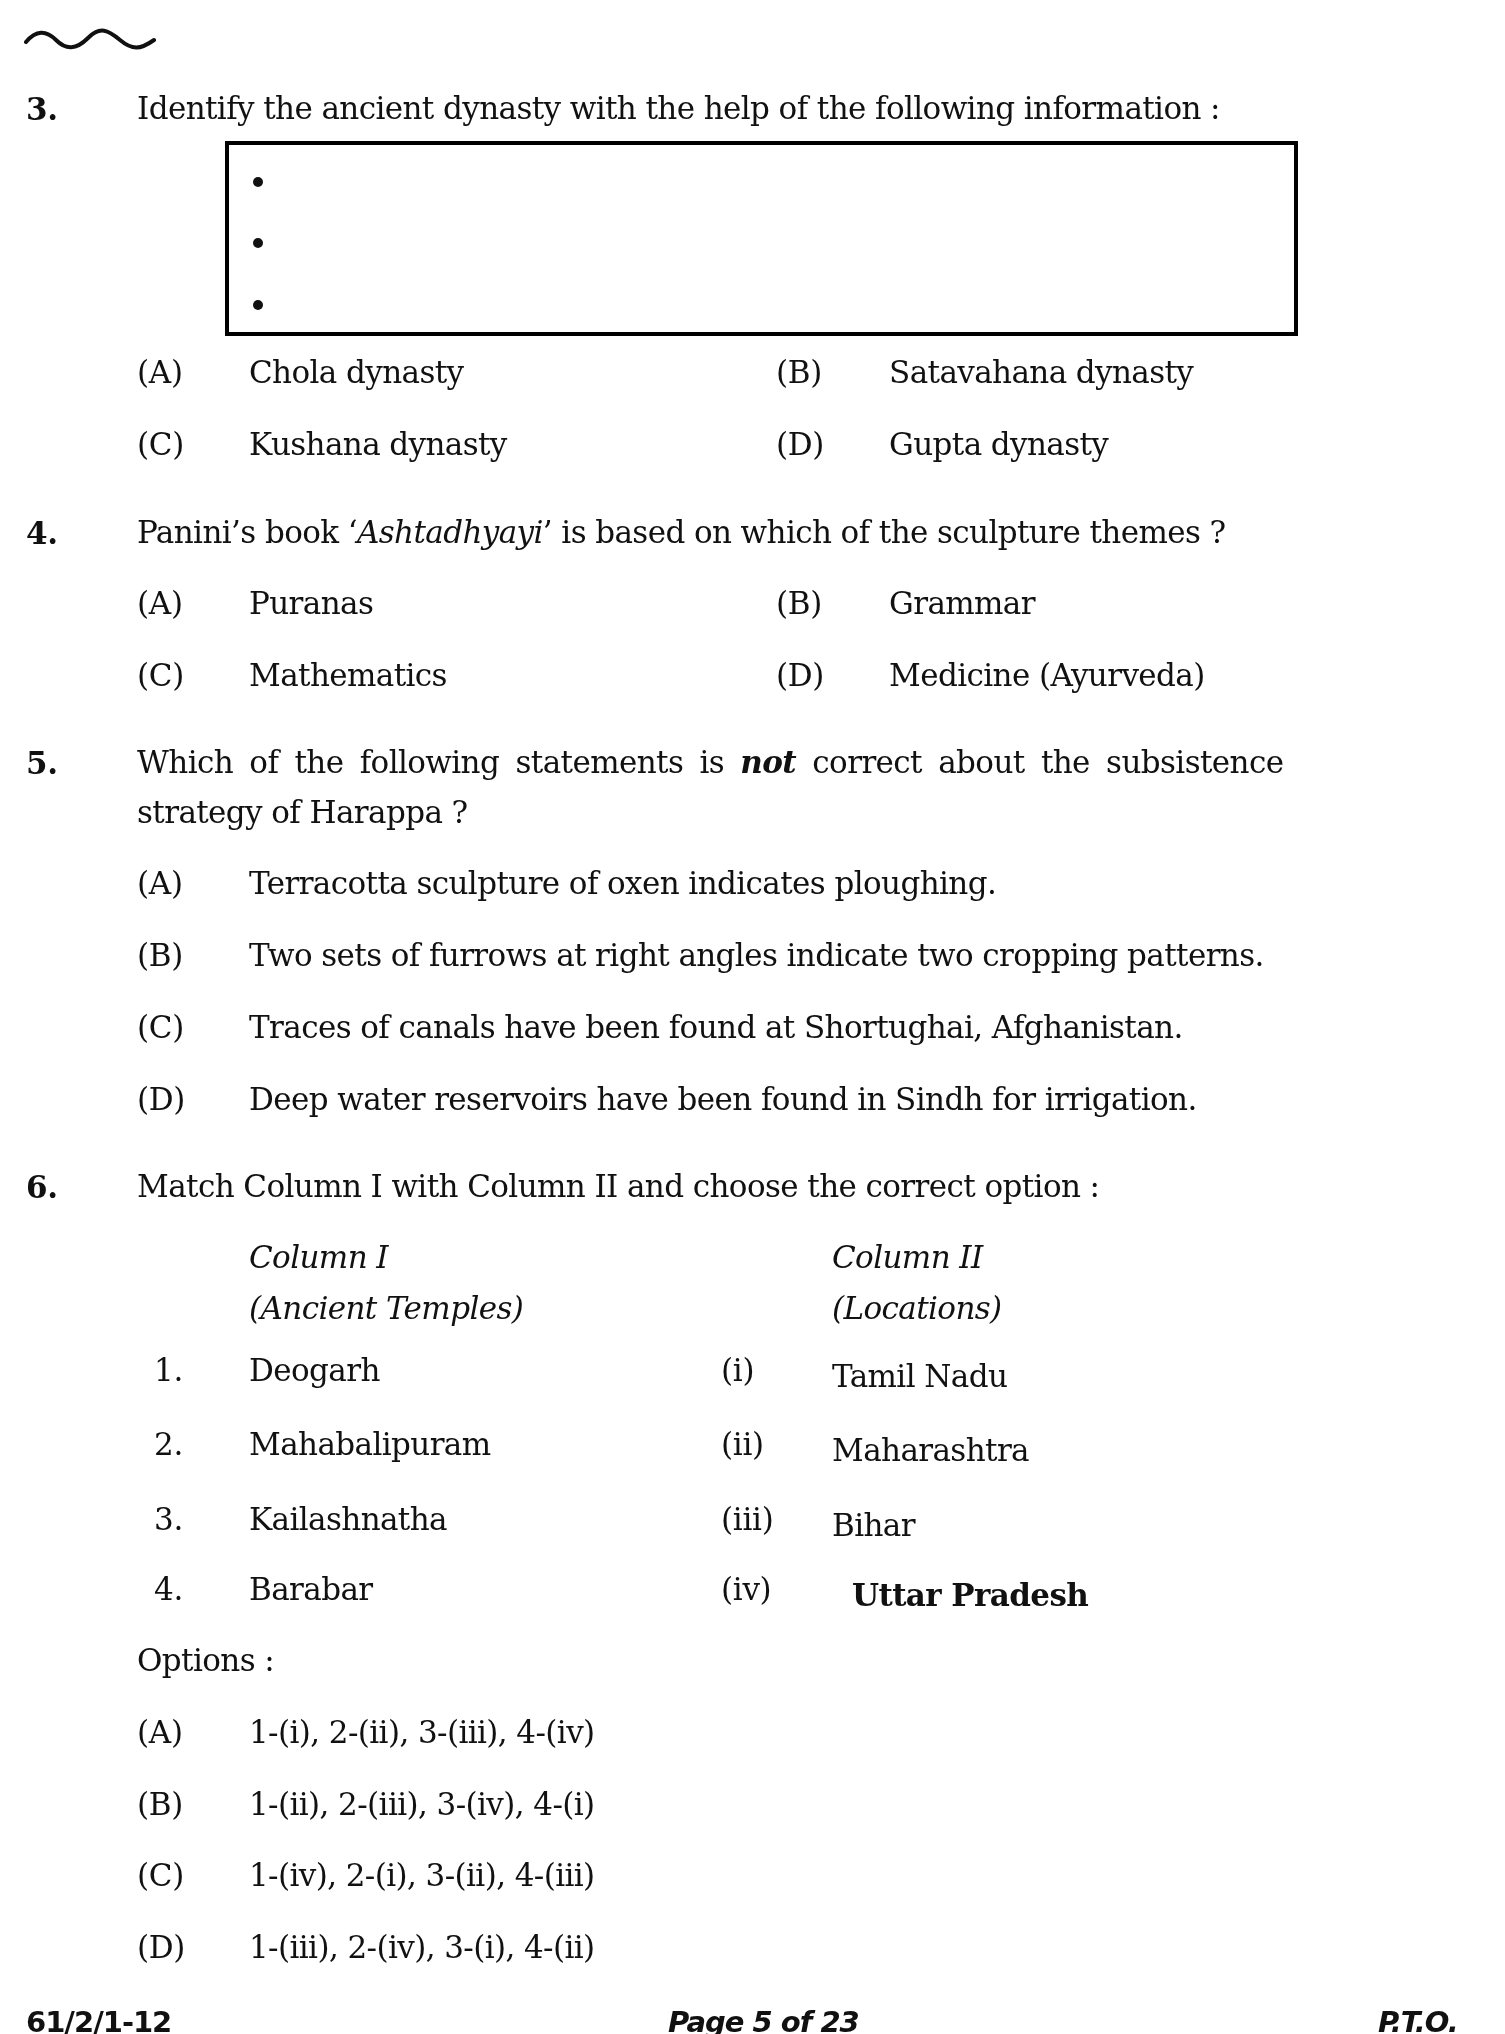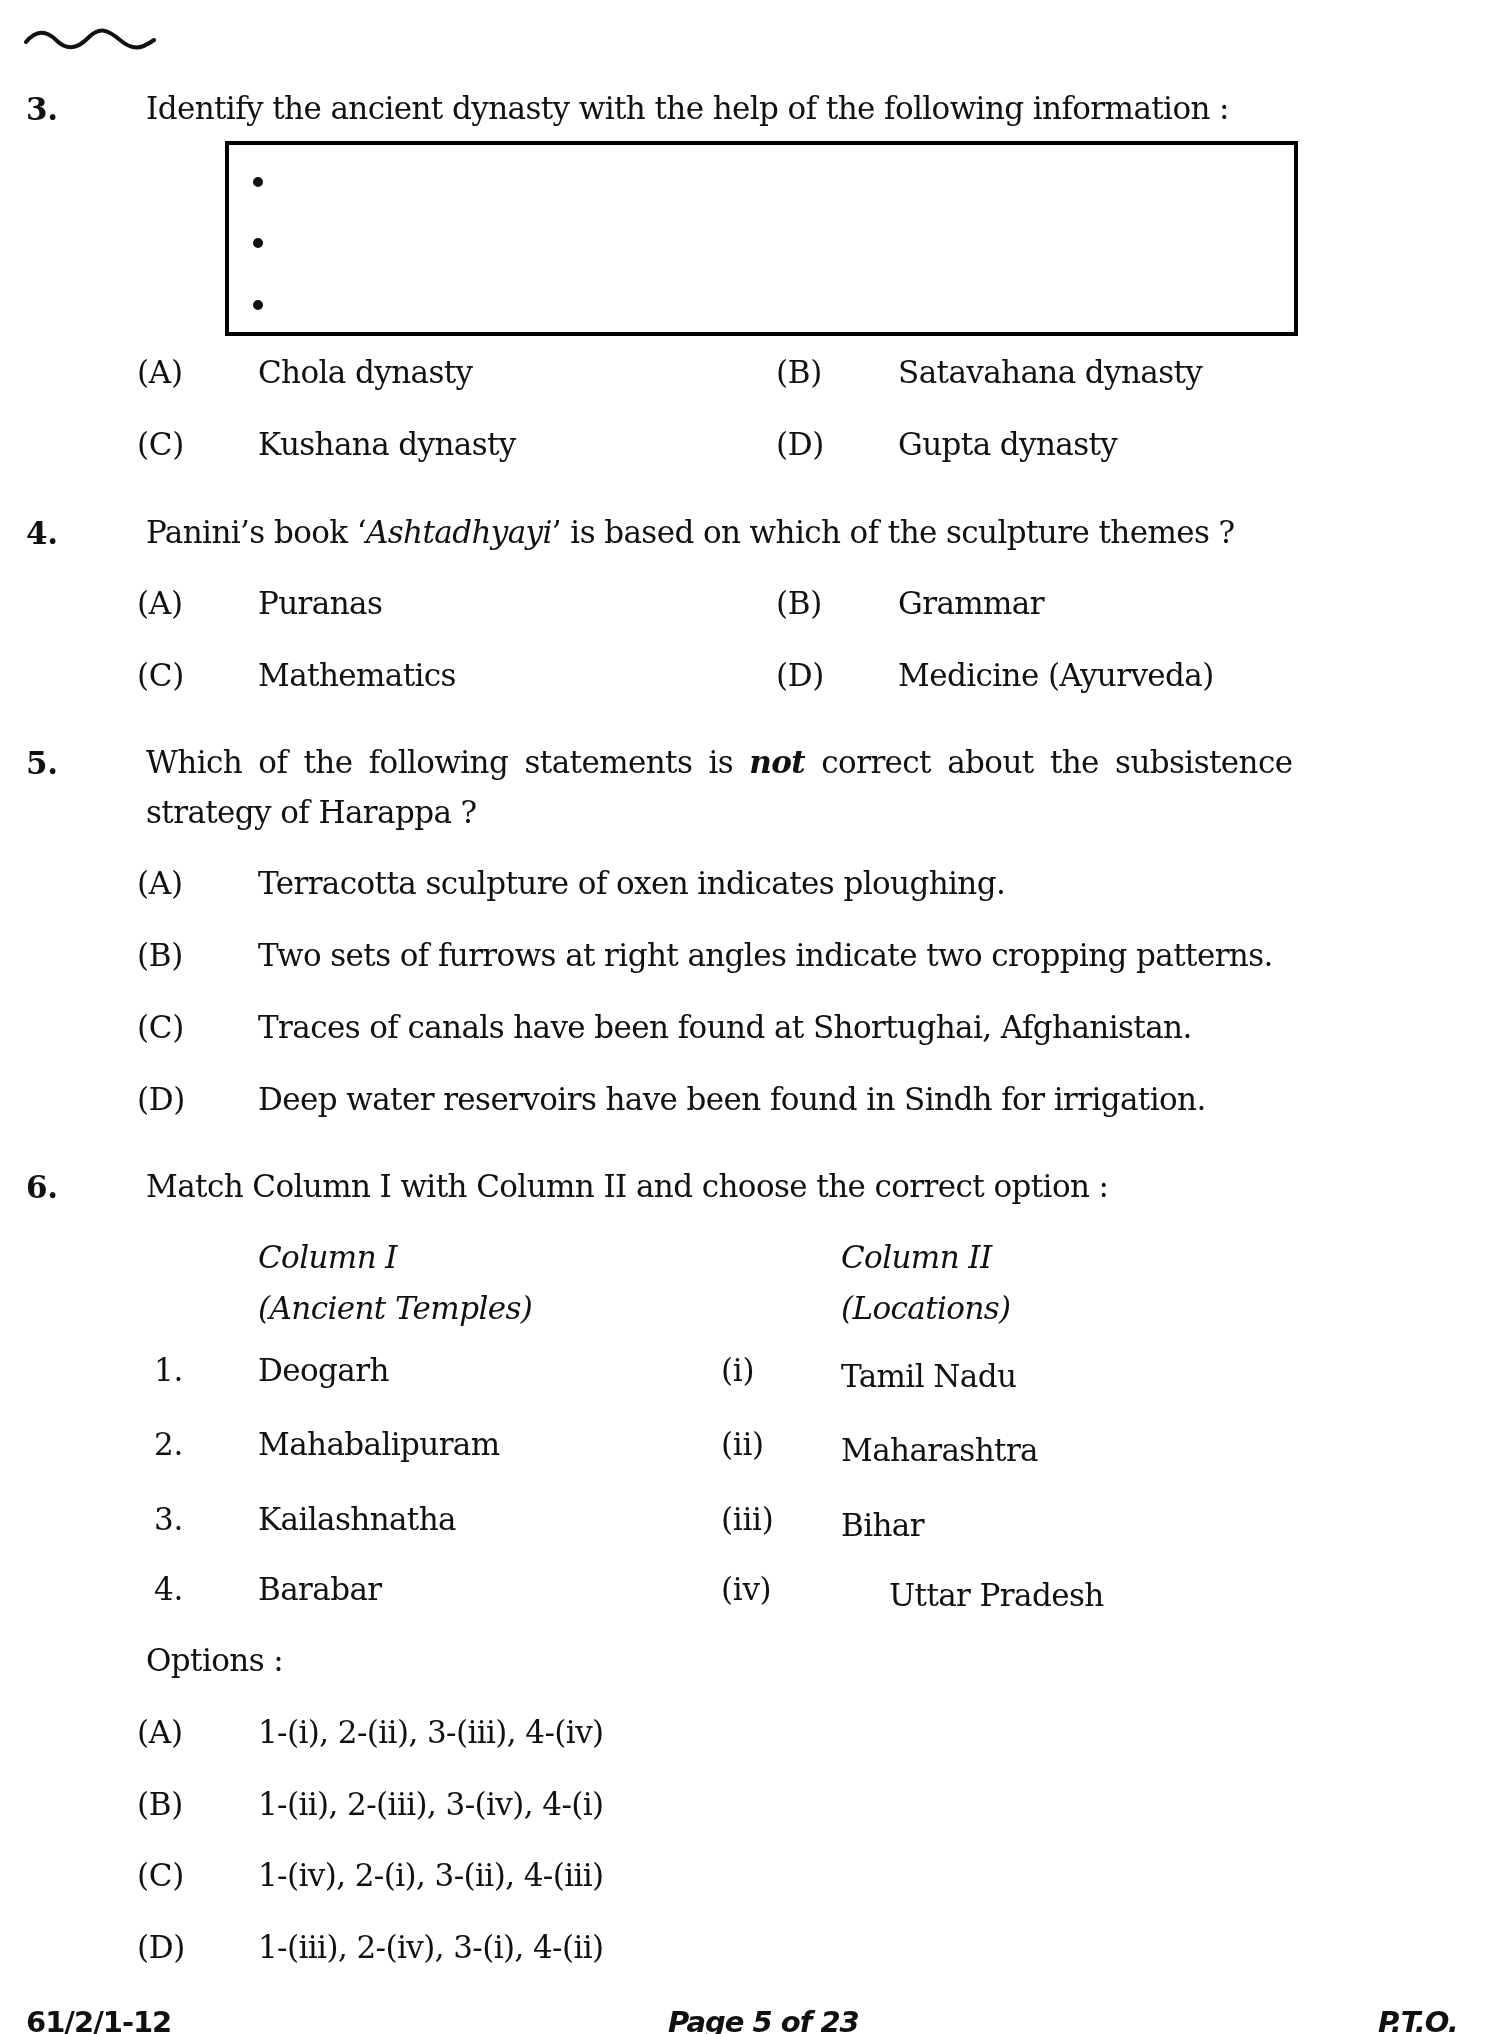--- a/index.html
+++ b/index.html
@@ -7,21 +7,21 @@
       width: 1505px; height: 2034px; position: relative; overflow: hidden;
       font-family: "Liberation Serif", "DejaVu Serif", serif;
       color: #111111;
       font-size: 33px;
       font-weight: bold;
       letter-spacing: -0.3px;
     }
     .abs { position: absolute; white-space: nowrap; line-height: 1; }
     .qnum { font-weight: bold; font-family: "DejaVu Serif", serif; font-size: 31px; }
     .lbl { font-weight: normal; font-family: "DejaVu Serif", serif; font-size: 31px; }
-    .txt { font-weight: normal; font-family: "DejaVu Serif", serif; font-size: 31px; letter-spacing: -0.6px; margin-left: 9px; }
+    .txt { font-weight: normal; font-family: "DejaVu Serif", serif; font-size: 31px; letter-spacing: -0.6px; }
     .ital { font-style: italic; }
     .infobox {
       position: absolute; left: 225px; top: 141px; width: 1065px; height: 187px;
       border: 4px solid #000;
     }
     .bullet {
       position: absolute; width: 10px; height: 10px; border-radius: 50%; background: #111;
     }
     .footer {
       font-family: "DejaVu Sans", "Liberation Sans", sans-serif;
@@ -133,21 +133,21 @@
   <div>
     <span class="abs lbl" style="left:154px; top:1504px;">3.</span>
     <span class="abs txt" style="left:249px; top:1504px;">Kailashnatha</span>
     <span class="abs lbl" style="left:721px; top:1504px;">(iii)</span>
     <span class="abs txt" style="left:832px; top:1510px;">Bihar</span>
   </div>
   <div>
     <span class="abs lbl" style="left:154px; top:1574px;">4.</span>
     <span class="abs txt" style="left:249px; top:1574px;">Barabar</span>
     <span class="abs lbl" style="left:721px; top:1574px;">(iv)</span>
-    <span class="abs txt" style="left:880px; top:1580px;">Uttar Pradesh</span>
+    <span class="abs txt" style="left:852px; top:1580px;font-weight:bold;">Uttar Pradesh</span>
   </div>
 
   <span class="abs txt" style="left:137px; top:1645px;">Options :</span>
 
   <div>
     <span class="abs lbl" style="left:137px; top:1717px;">(A)</span>
     <span class="abs txt" style="left:249px; top:1717px;">1-(i), 2-(ii), 3-(iii), 4-(iv)</span>
   </div>
   <div>
     <span class="abs lbl" style="left:137px; top:1789px;">(B)</span>

